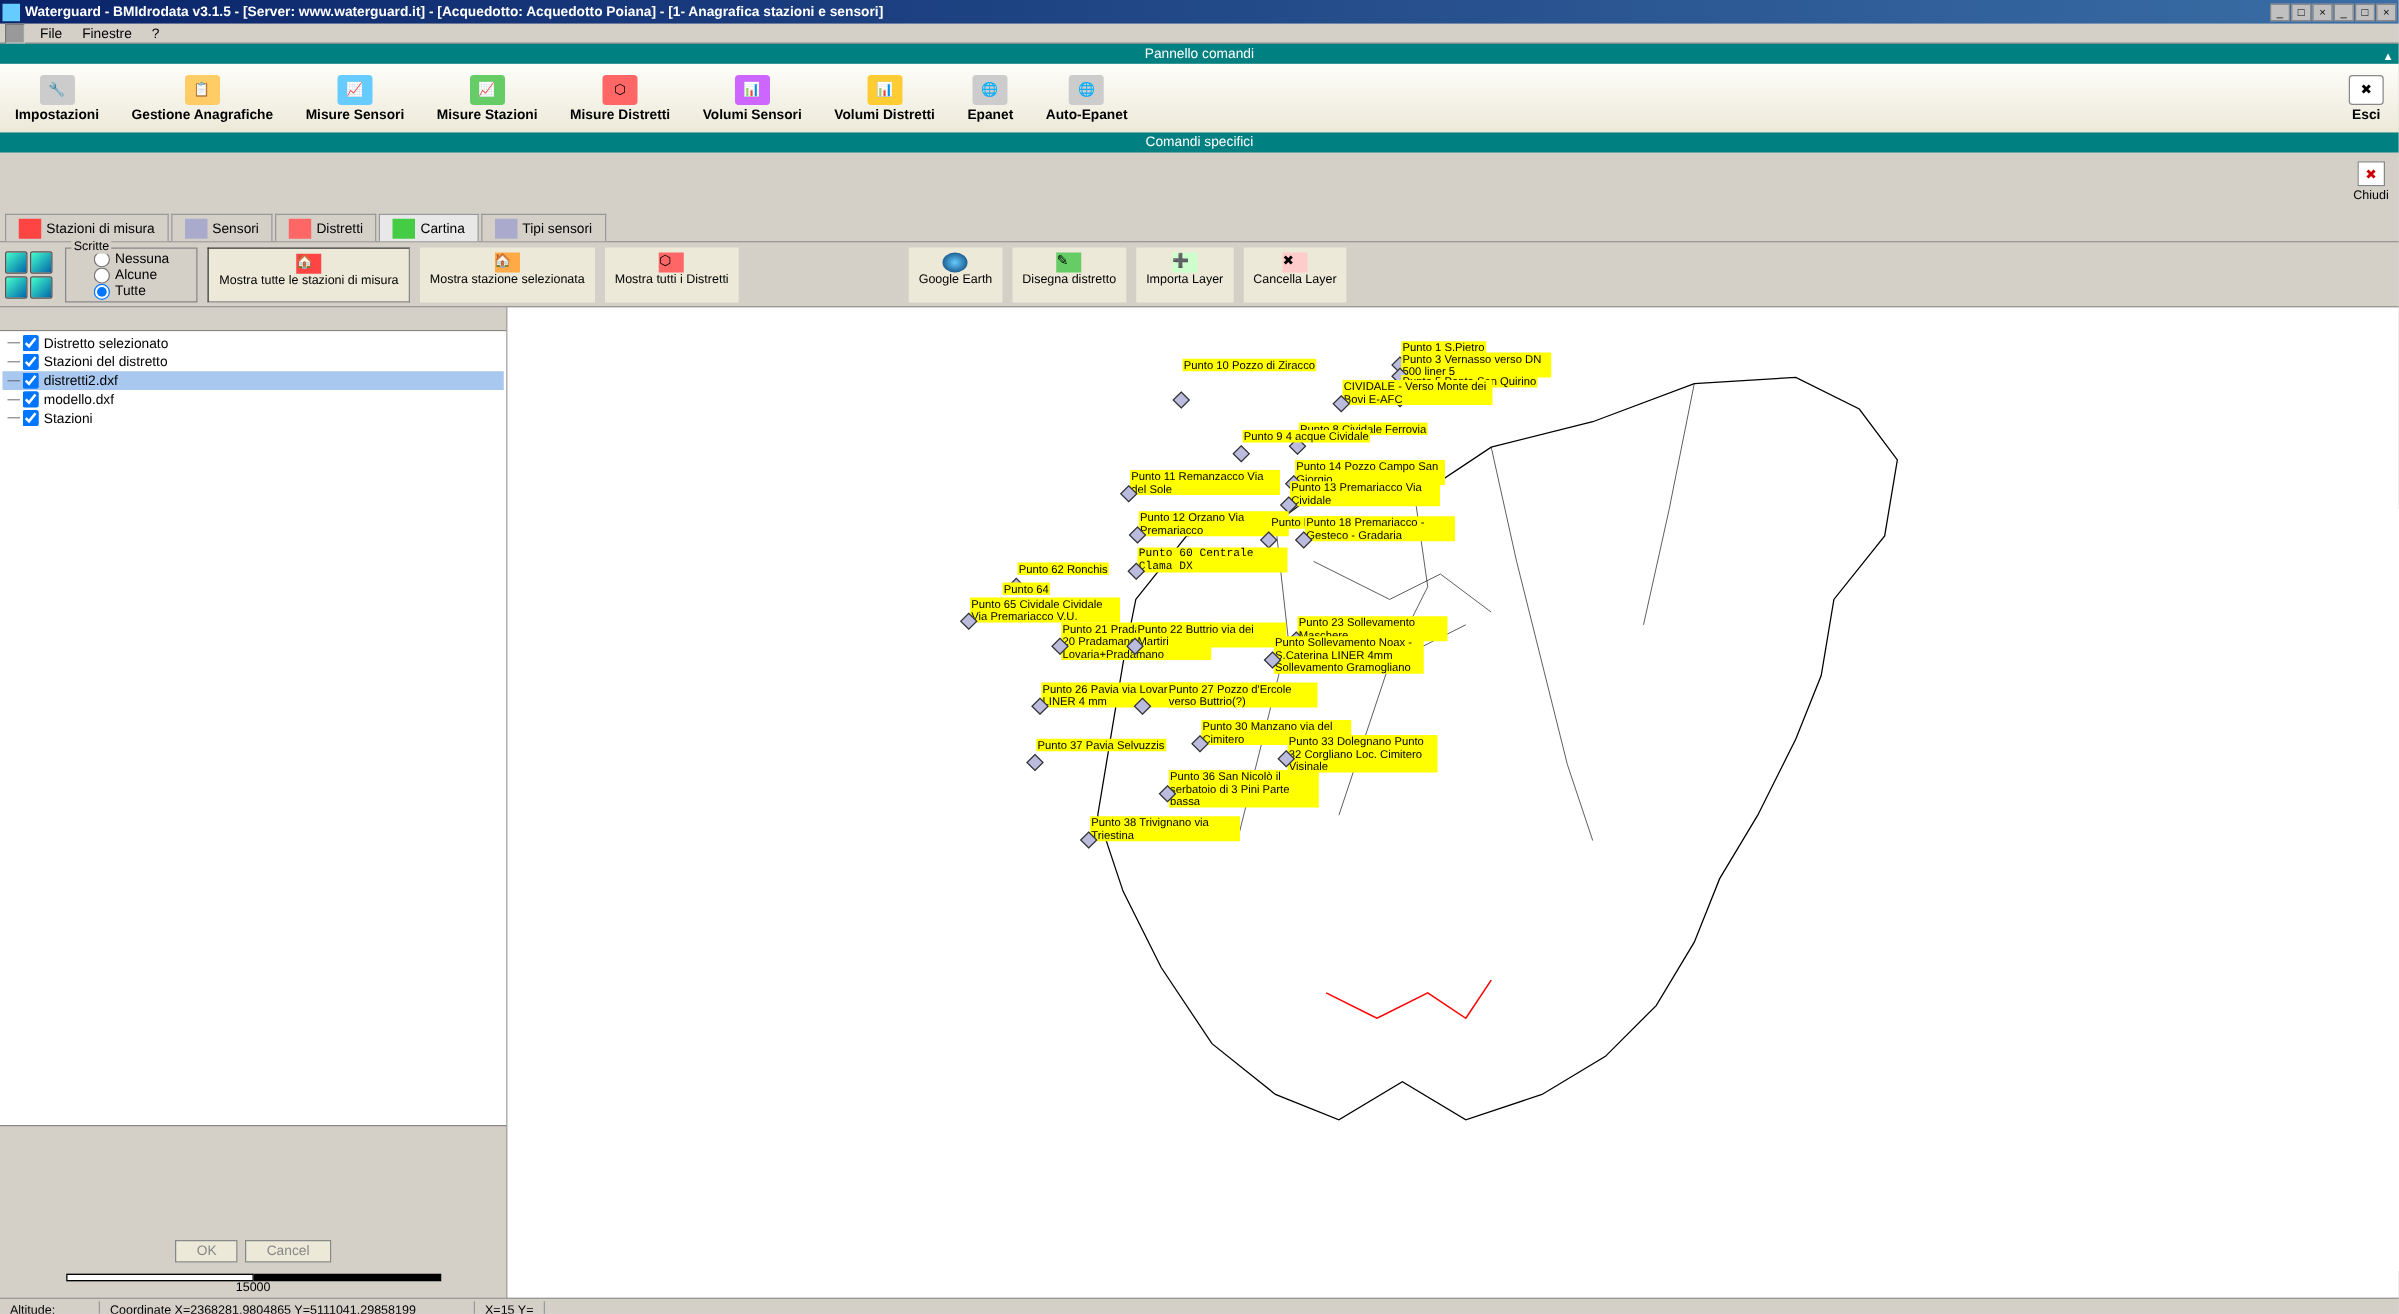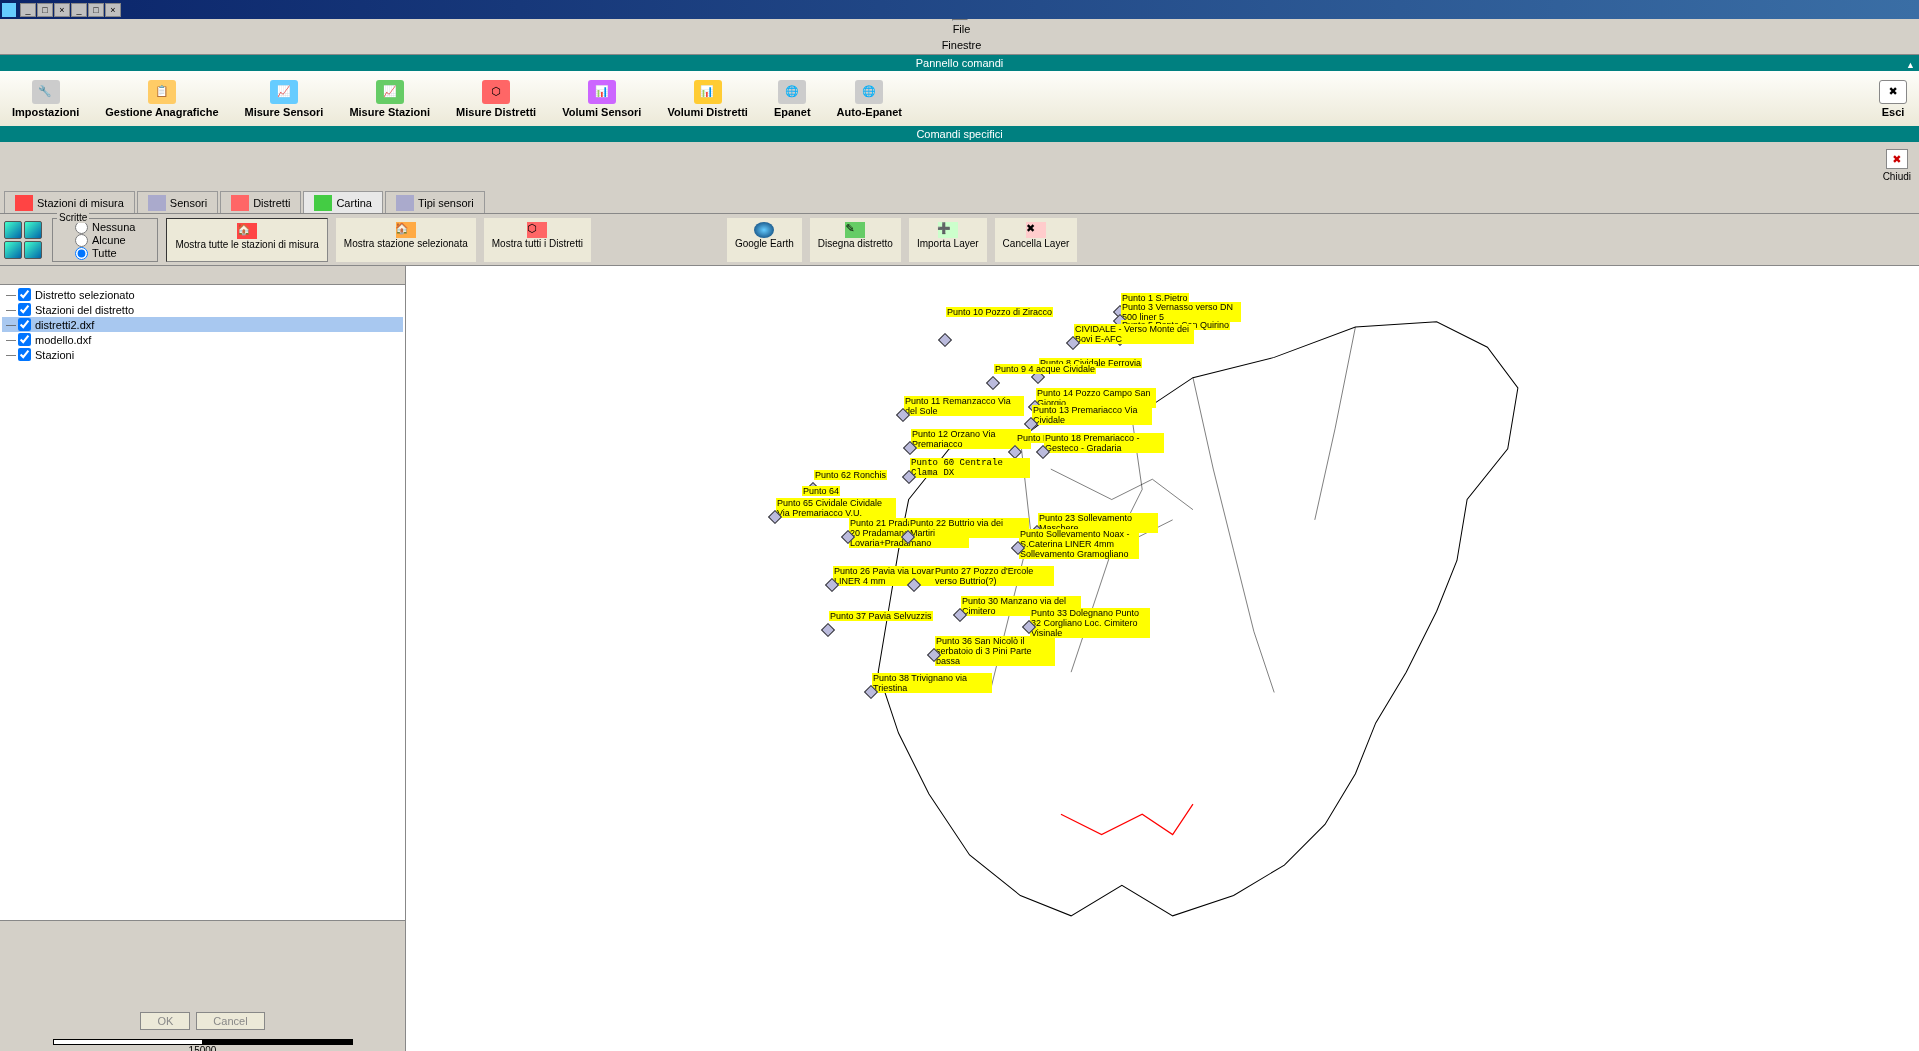--- a/index.html
+++ b/index.html
@@ -6,21 +6,21 @@
 body { background: #d4d0c8; width: 1919px; height: 1051px; overflow: hidden; position: relative; }
 
 
 .titlebar { background: linear-gradient(to right, #0a246a, #3a6ea5); color: white; height: 19px; display: flex; align-items: center; padding: 0 2px; }
 .titlebar .icon { width: 14px; height: 14px; margin-right: 4px; background: #6cf; }
 .titlebar .title { flex: 1; font-weight: bold; }
 .win-btns { display: flex; gap: 1px; }
 .win-btn { width: 16px; height: 14px; background: #c0c0c0; border: 1px solid #888; display: flex; align-items: center; justify-content: center; font-size: 9px; cursor: pointer; color: black; }
 
 
-.menubar { background: #d4d0c8; height: 36px; display: flex; align-items: center; padding-left: 4px; border-bottom: 1px solid #888; flex-direction: column; }
+.menubar { background: #d4d0c8; height: 16px; display: flex; align-items: center; padding-left: 4px; border-bottom: 1px solid #888; }
 .menubar .mnicon { width: 16px; height: 16px; margin-right: 4px; background: #999; border: 1px inset #ccc; }
 .menubar span { padding: 2px 8px; cursor: pointer; }
 
 
 .panel-hdr { background: #008080; color: white; text-align: center; height: 16px; line-height: 16px; font-size: 11px; position: relative; }
 .panel-hdr .caret { position: absolute; right: 4px; top: 2px; font-size: 9px; }
 
 
 .toolbar { background: linear-gradient(to bottom, #fefefa, #ece9d8); height: 55px; display: flex; align-items: center; padding: 0 8px; gap: 18px; }
 .tool-btn { display: flex; flex-direction: column; align-items: center; cursor: pointer; padding: 2px 4px; }
@@ -87,20 +87,21 @@
 .full-ctrl { background: #d4d0c8; border-bottom: 1px solid #888; padding: 4px; display: flex; align-items: center; gap: 8px; height: 52px; }
 .full-ctrl .spacer { flex: 1; }
 
 svg.mapsvg { position: absolute; top: 0; left: 0; width: 100%; height: 100%; }
 </style>
 </head>
 <body>
 
 <div class="titlebar">
   <div class="icon"></div>
+  <div class="title">Waterguard - BMIdrodata v3.1.5 - [Server: www.waterguard.it] - [Acquedotto: Acquedotto Poiana] - [1- Anagrafica stazioni e sensori]</div>
   <div class="win-btns">
     <div class="win-btn">_</div>
     <div class="win-btn">□</div>
     <div class="win-btn">×</div>
     <div class="win-btn">_</div>
     <div class="win-btn">□</div>
     <div class="win-btn">×</div>
   </div>
 </div>
 

